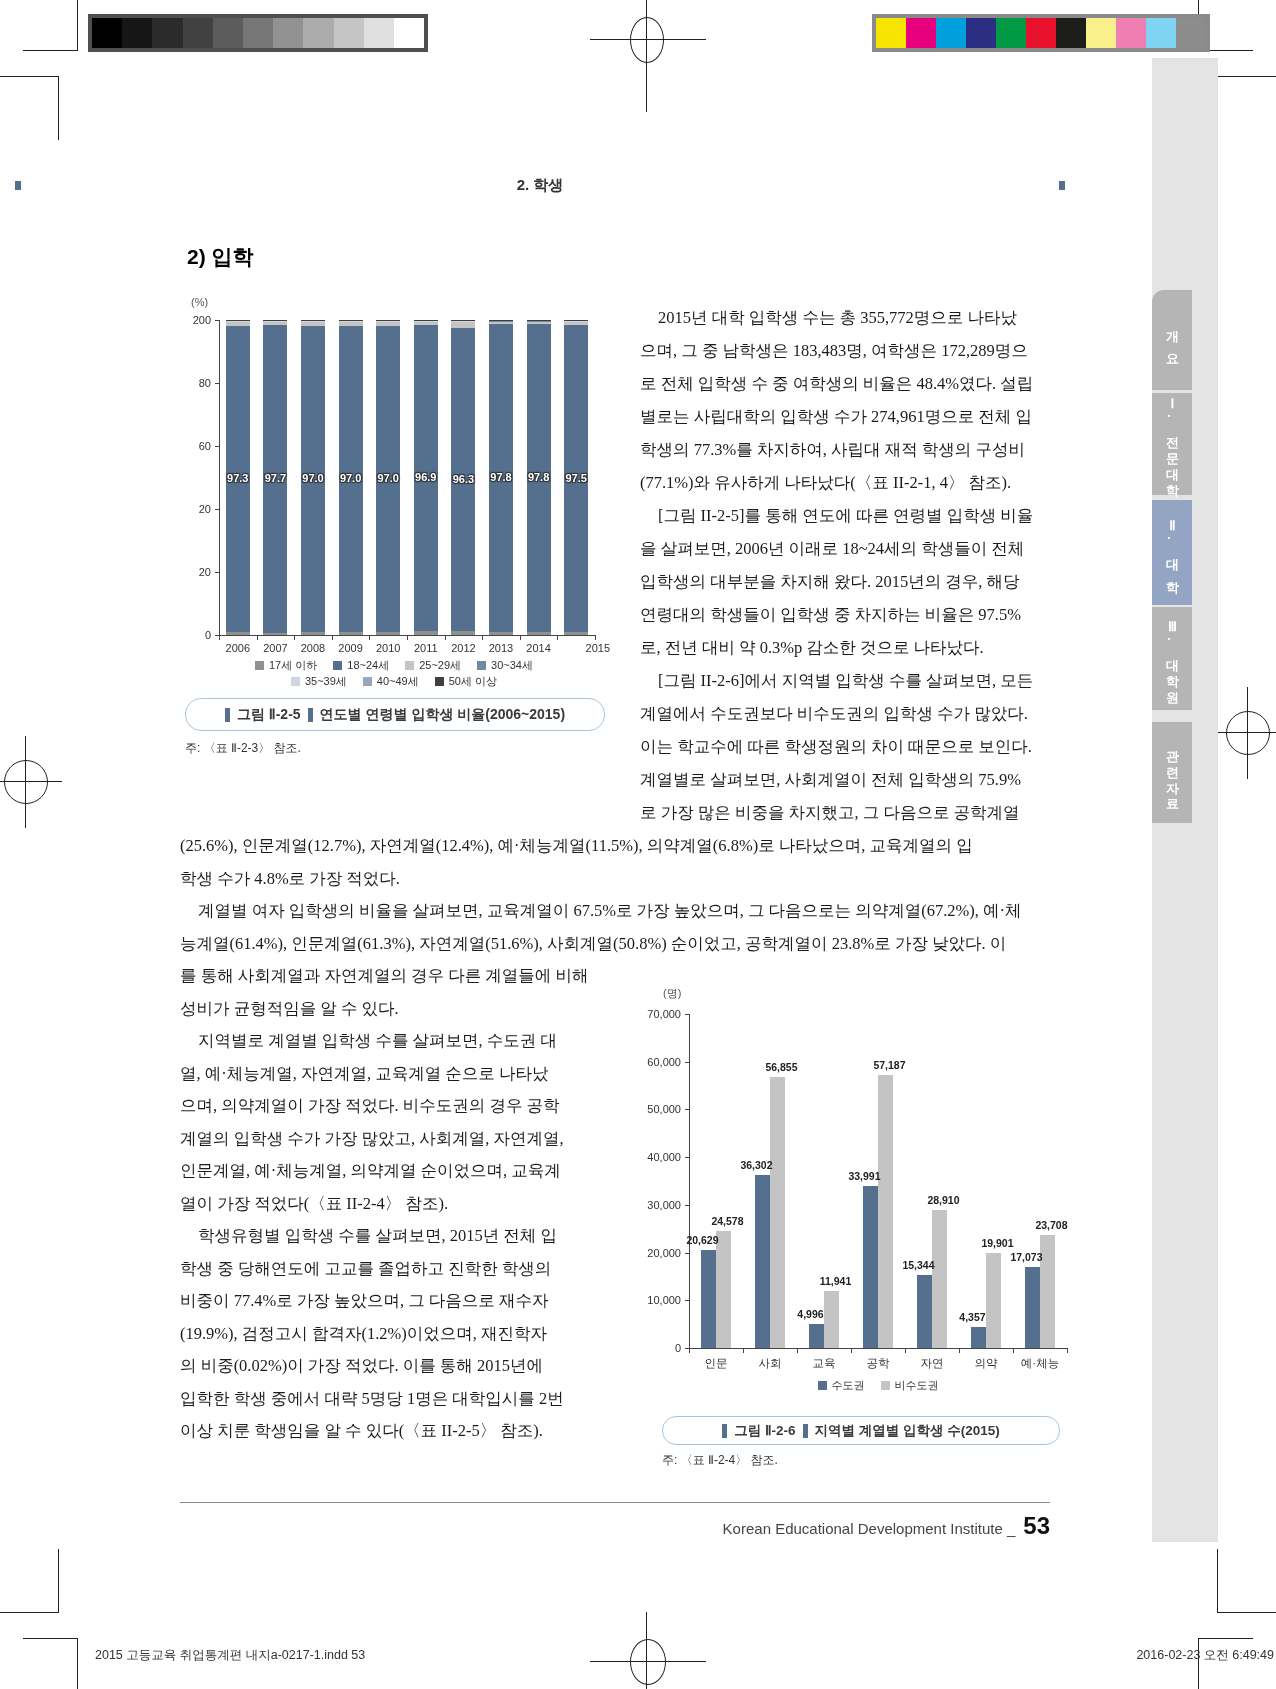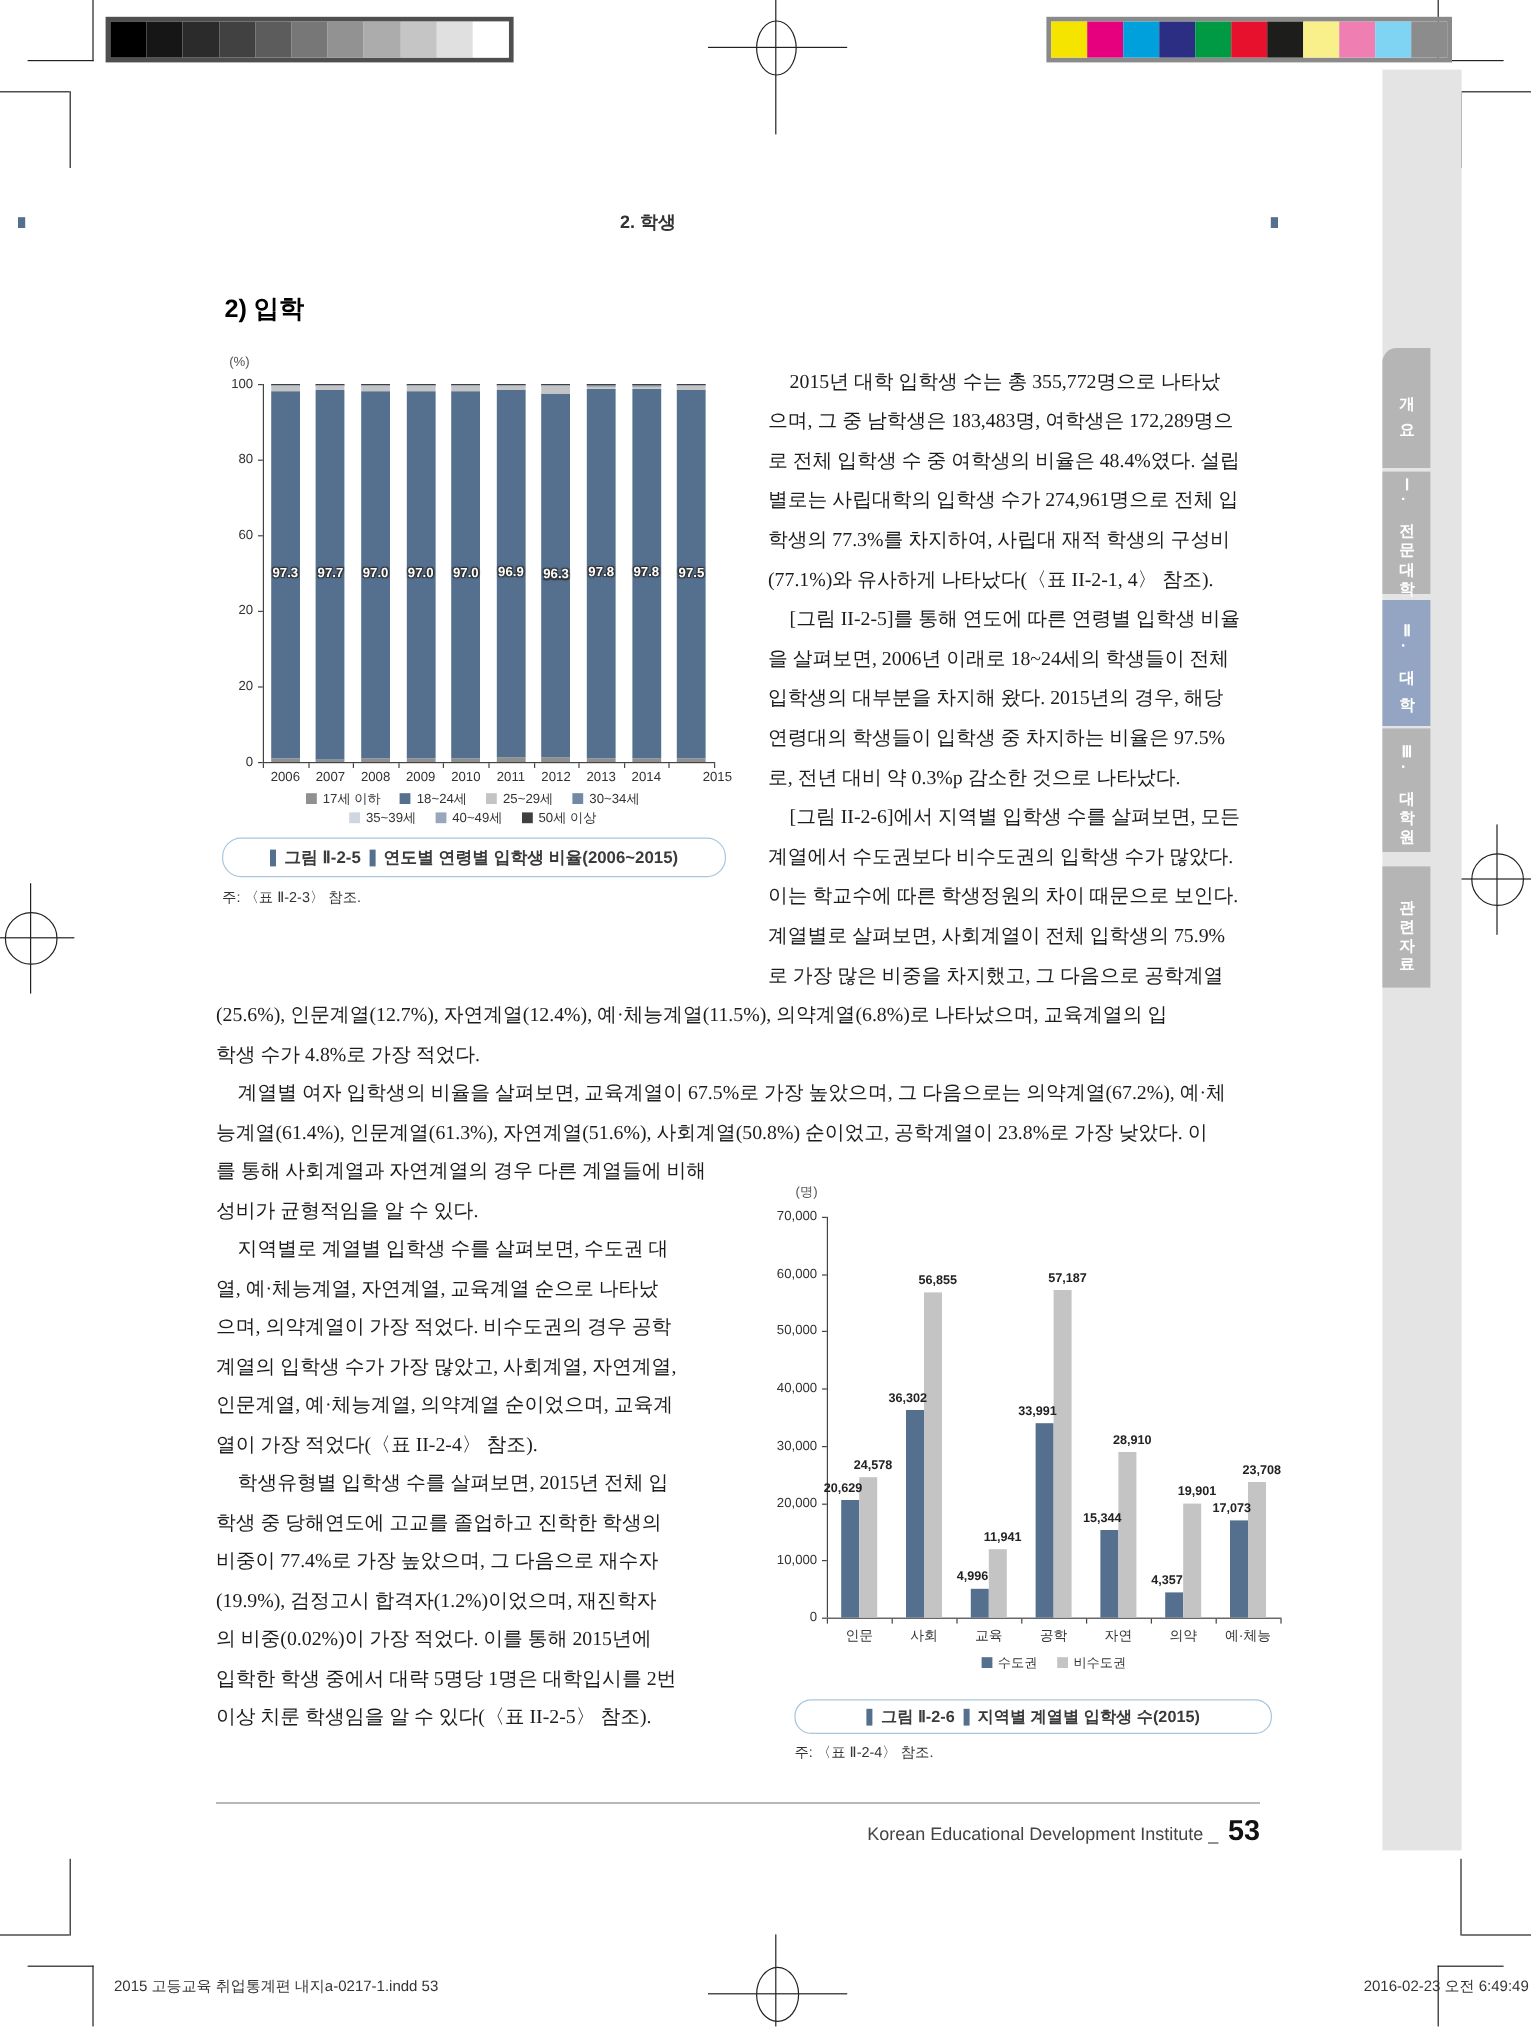--- a/index.html
+++ b/index.html
@@ -164,21 +164,21 @@
         <div class="ytick-label" style="left: 0px; top: 339px; width: 26px;">0</div>
         <div class="tickmark" style="left: 30px; top: 345px; width: 4px; height: 1px;"></div>
         <div class="ytick-label" style="left: 0px; top: 276px; width: 26px;">20</div>
         <div class="tickmark" style="left: 30px; top: 282px; width: 4px; height: 1px;"></div>
         <div class="ytick-label" style="left: 0px; top: 213px; width: 26px;">20</div>
         <div class="tickmark" style="left: 30px; top: 219px; width: 4px; height: 1px;"></div>
         <div class="ytick-label" style="left: 0px; top: 150px; width: 26px;">60</div>
         <div class="tickmark" style="left: 30px; top: 156px; width: 4px; height: 1px;"></div>
         <div class="ytick-label" style="left: 0px; top: 87px; width: 26px;">80</div>
         <div class="tickmark" style="left: 30px; top: 93px; width: 4px; height: 1px;"></div>
-        <div class="ytick-label" style="left: 0px; top: 24px; width: 26px;">100</div>
+        <div class="ytick-label" style="left: 0px; top: 24px; width: 26px;">200</div>
         <div class="tickmark" style="left: 30px; top: 30px; width: 4px; height: 1px;"></div>
         <div class="tickmark" style="left: 34px; top: 346px; width: 1px; height: 4px;"></div>
         <div class="tickmark" style="left: 71.6px; top: 346px; width: 1px; height: 4px;"></div>
         <div class="tickmark" style="left: 109.2px; top: 346px; width: 1px; height: 4px;"></div>
         <div class="tickmark" style="left: 146.8px; top: 346px; width: 1px; height: 4px;"></div>
         <div class="tickmark" style="left: 184.4px; top: 346px; width: 1px; height: 4px;"></div>
         <div class="tickmark" style="left: 222px; top: 346px; width: 1px; height: 4px;"></div>
         <div class="tickmark" style="left: 259.6px; top: 346px; width: 1px; height: 4px;"></div>
         <div class="tickmark" style="left: 297.2px; top: 346px; width: 1px; height: 4px;"></div>
         <div class="tickmark" style="left: 334.8px; top: 346px; width: 1px; height: 4px;"></div>

